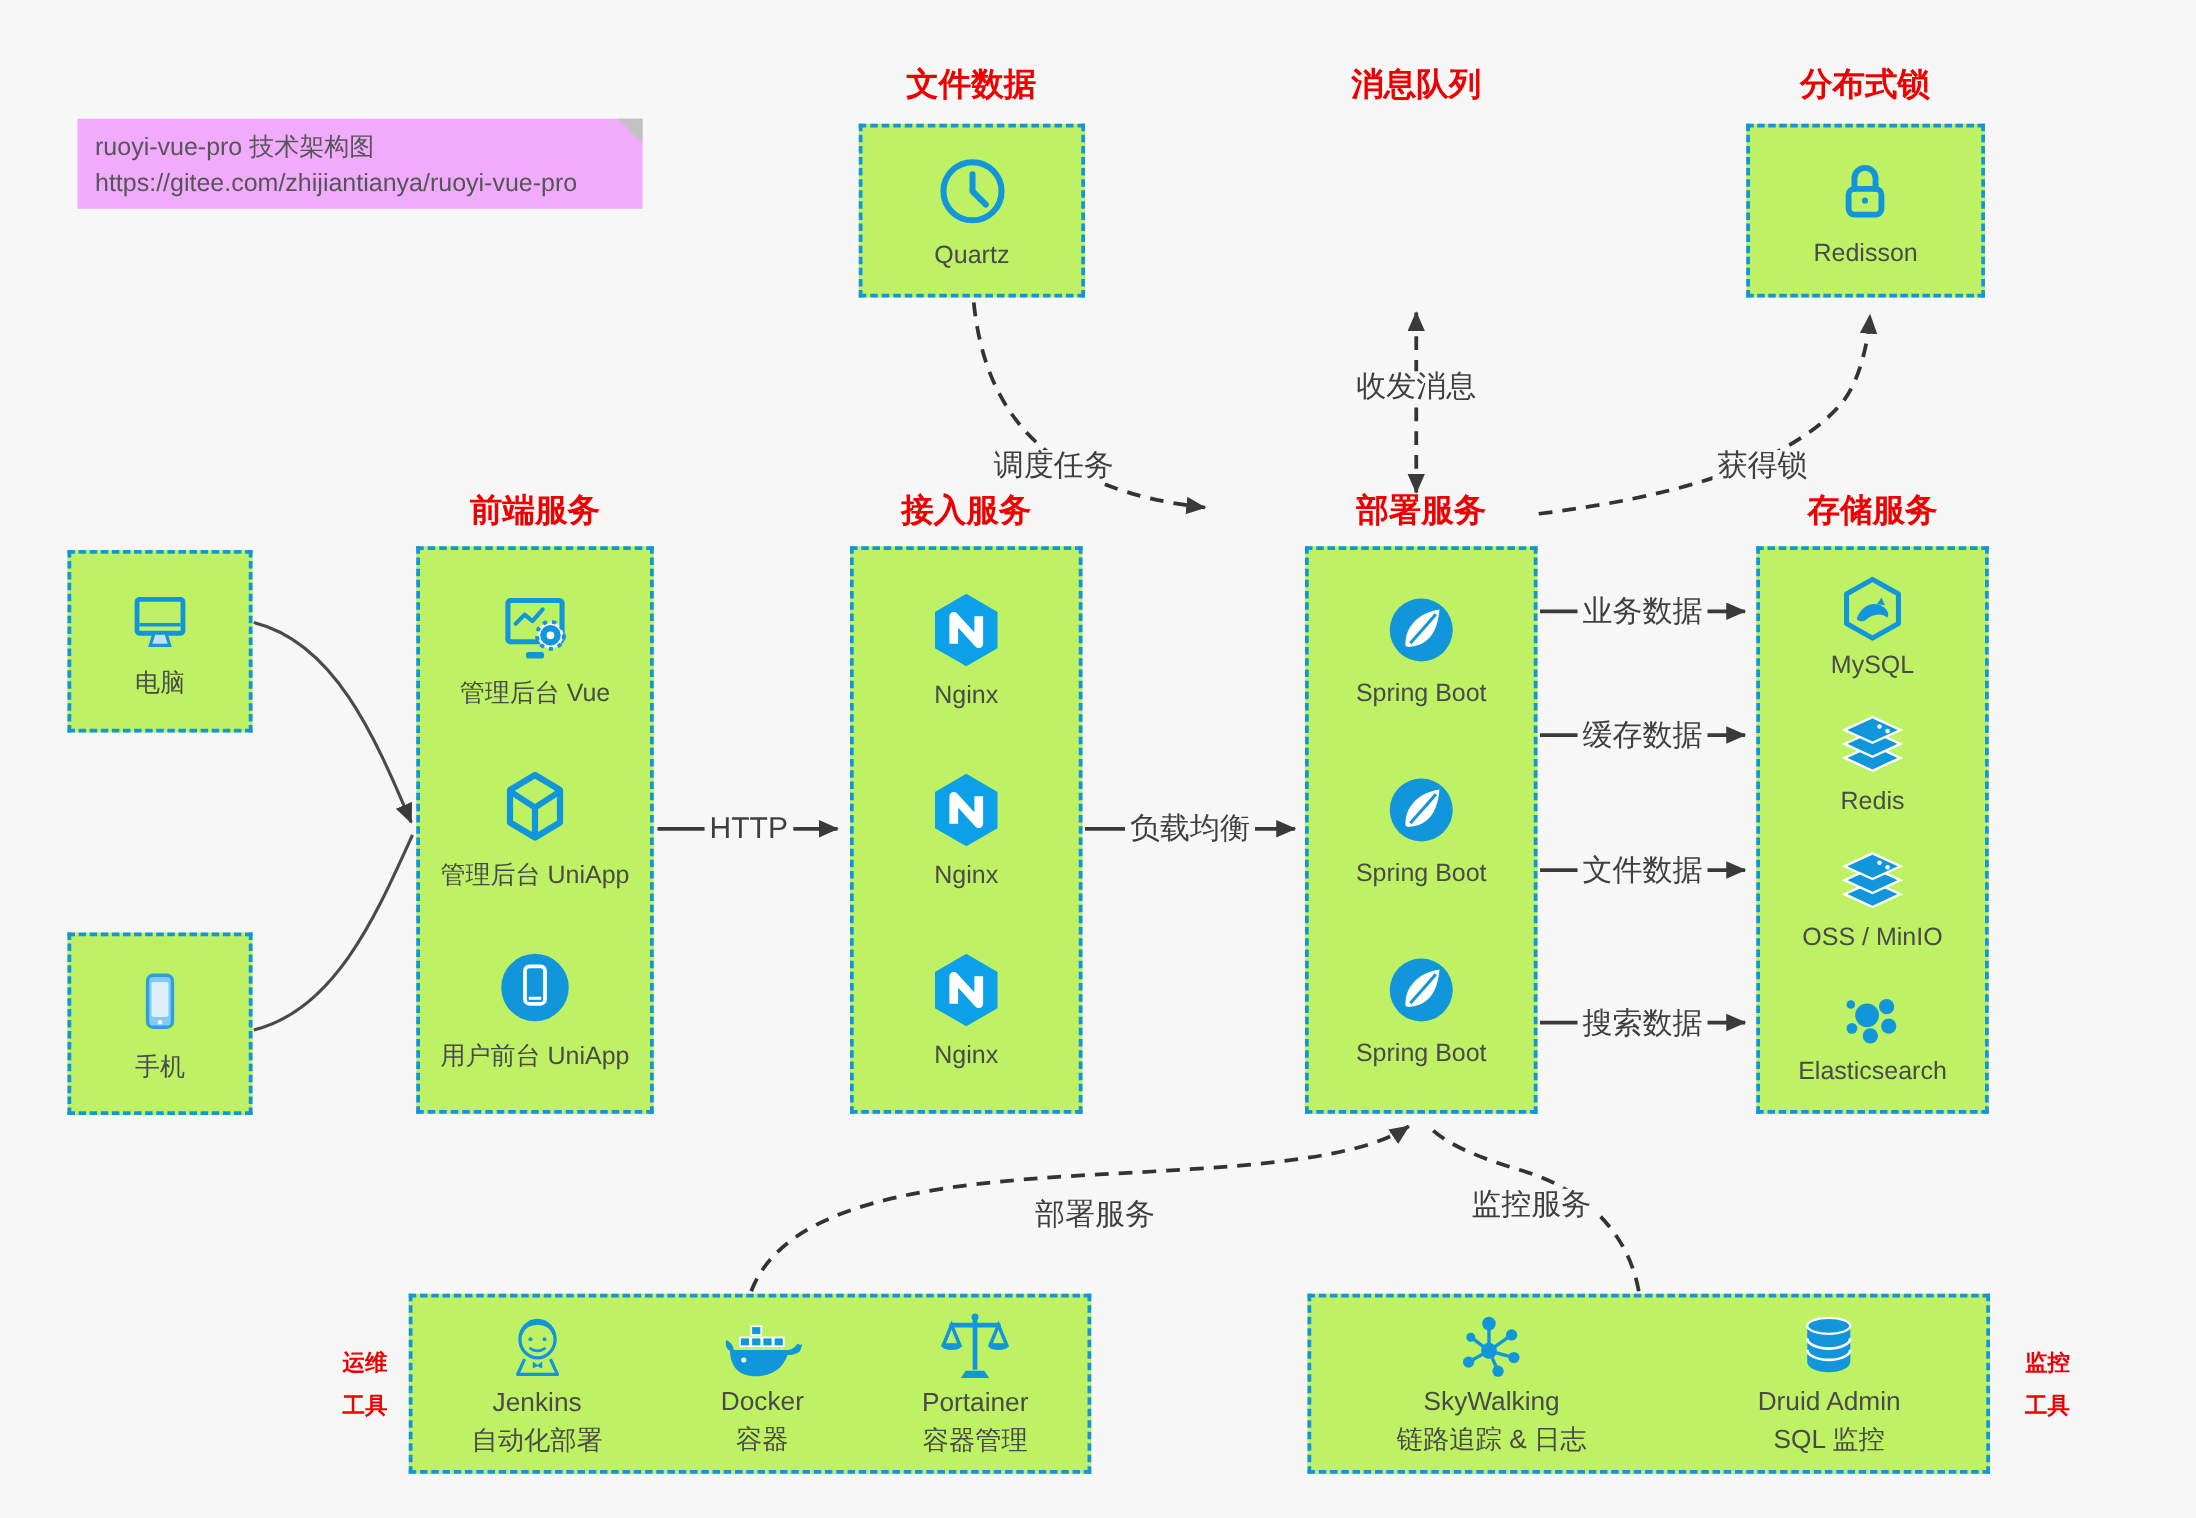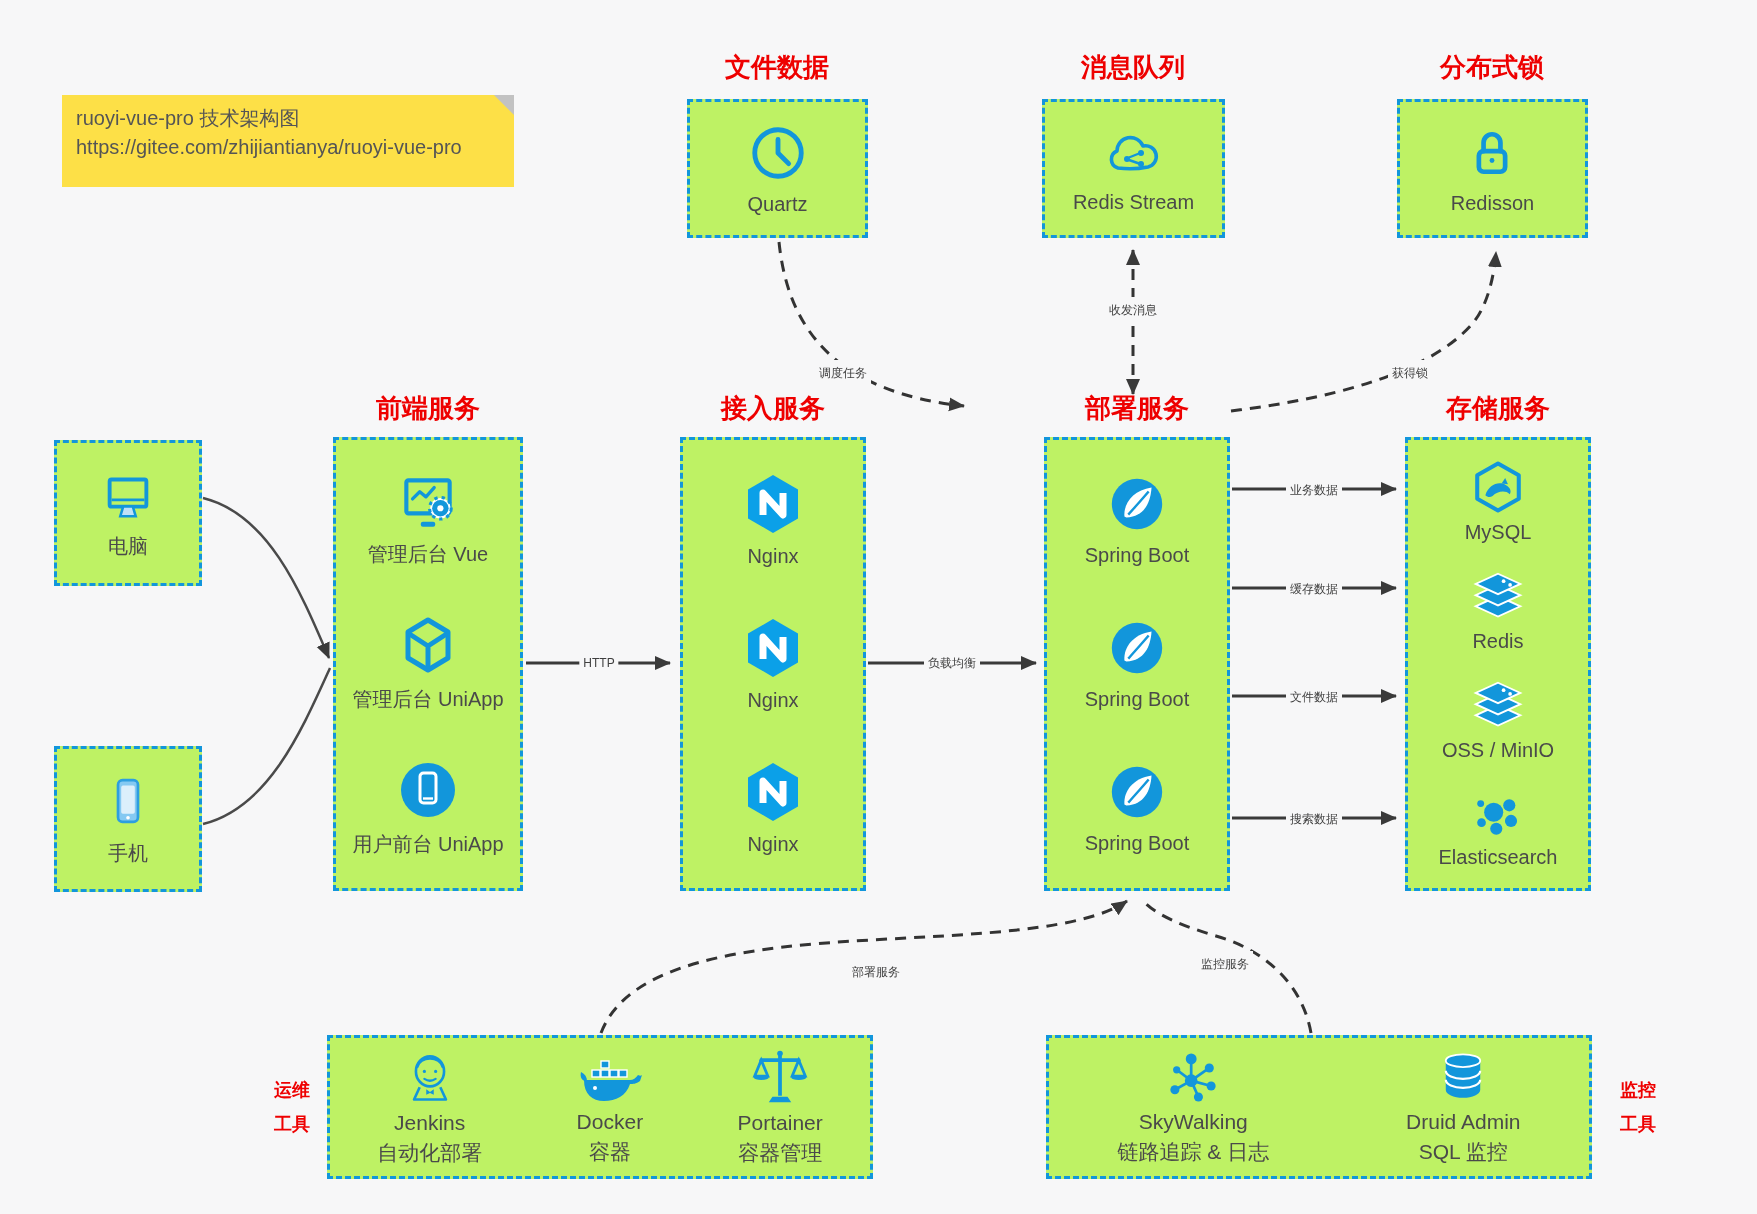--- a/index.html
+++ b/index.html
@@ -15,25 +15,25 @@
           font-size:26px;white-space:nowrap;z-index:4;}
   .side-title{position:absolute;color:#ee0000;font-weight:bold;font-size:18px;line-height:34px;
           text-align:center;z-index:4;}
 
   .item{display:flex;flex-direction:column;align-items:center;gap:9px;}
   .item-label{font-size:20px;color:#4a4a4a;white-space:nowrap;}
   .tool{display:flex;flex-direction:column;align-items:center;gap:2px;}
   .tool-name,.tool-desc{font-size:21px;color:#4a4a4a;line-height:28px;white-space:nowrap;}
 
   .elabel{position:absolute;transform:translateX(-50%);z-index:4;background:#f7f7f8;
-          color:#3f3f3f;font-size:12px;padding:0 4px;white-space:nowrap;line-height:26px;}
+          color:#3f3f3f;font-size:24px;padding:0 4px;white-space:nowrap;line-height:26px;}
 
   .arrows{position:absolute;left:0;top:0;z-index:3;pointer-events:none;}
 
-  .note{position:absolute;left:62px;top:95px;width:452px;height:92px;background:#fde047;z-index:2;}
+  .note{position:absolute;left:62px;top:95px;width:452px;height:72px;background:#f0abfc;z-index:2;}
   .note-text{padding:9px 0 0 14px;font-size:20px;line-height:29px;color:#555;}
   .note-fold{position:absolute;top:0;right:0;width:0;height:0;
              border-left:20px solid transparent;border-top:20px solid #c2c2c2;}
 </style>
 </head>
 <body>
 
 <div id="canvas">
 
   <div class="note">
@@ -95,33 +95,20 @@
   <div class="dbox center" style="left:687px;top:99px;width:181px;height:139px;">
     <div class="item">
       <svg width="62" height="62" viewBox="0 0 64 64">
         <circle cx="32" cy="32" r="24" fill="none" stroke="#1296db" stroke-width="5"></circle>
         <path d="M32 18 V32 L43 43" fill="none" stroke="#1296db" stroke-width="5" stroke-linecap="round" stroke-linejoin="round"></path>
       </svg>
       <div class="item-label">Quartz</div>
     </div>
   </div>
 
-  <div class="dbox center" style="left:1042px;top:99px;width:183px;height:139px;">
-    <div class="item">
-      <svg width="64" height="58" viewBox="0 0 64 58">
-        <path d="M16 44 A9 9 0 0 1 15 27 A13.5 13.5 0 0 1 41 22 A9.5 9.5 0 0 1 46 43 Q31 46 16 44 Z" fill="none" stroke="#1296db" stroke-width="3.6" stroke-linejoin="round"></path>
-        <line x1="27" y1="33.5" x2="37" y2="29.5" stroke="#1296db" stroke-width="2.4"></line>
-        <line x1="27" y1="36" x2="37" y2="39.5" stroke="#1296db" stroke-width="2.4"></line>
-        <circle cx="25" cy="35" r="3" fill="#1296db"></circle>
-        <circle cx="39" cy="29" r="3" fill="#1296db"></circle>
-        <circle cx="39" cy="40" r="3" fill="#1296db"></circle>
-      </svg>
-      <div class="item-label">Redis Stream</div>
-    </div>
-  </div>
 
   <div class="dbox center" style="left:1397px;top:99px;width:191px;height:139px;">
     <div class="item">
       <svg width="60" height="60" viewBox="0 0 64 64">
         <path d="M23 30 V21 a9 9 0 0 1 18 0 V30" fill="none" stroke="#1296db" stroke-width="5" stroke-linecap="round"></path>
         <rect x="18" y="30" width="28" height="22" rx="5" fill="none" stroke="#1296db" stroke-width="5"></rect>
         <circle cx="32" cy="40" r="2.6" fill="#1296db"></circle>
       </svg>
       <div class="item-label">Redisson</div>
     </div>

